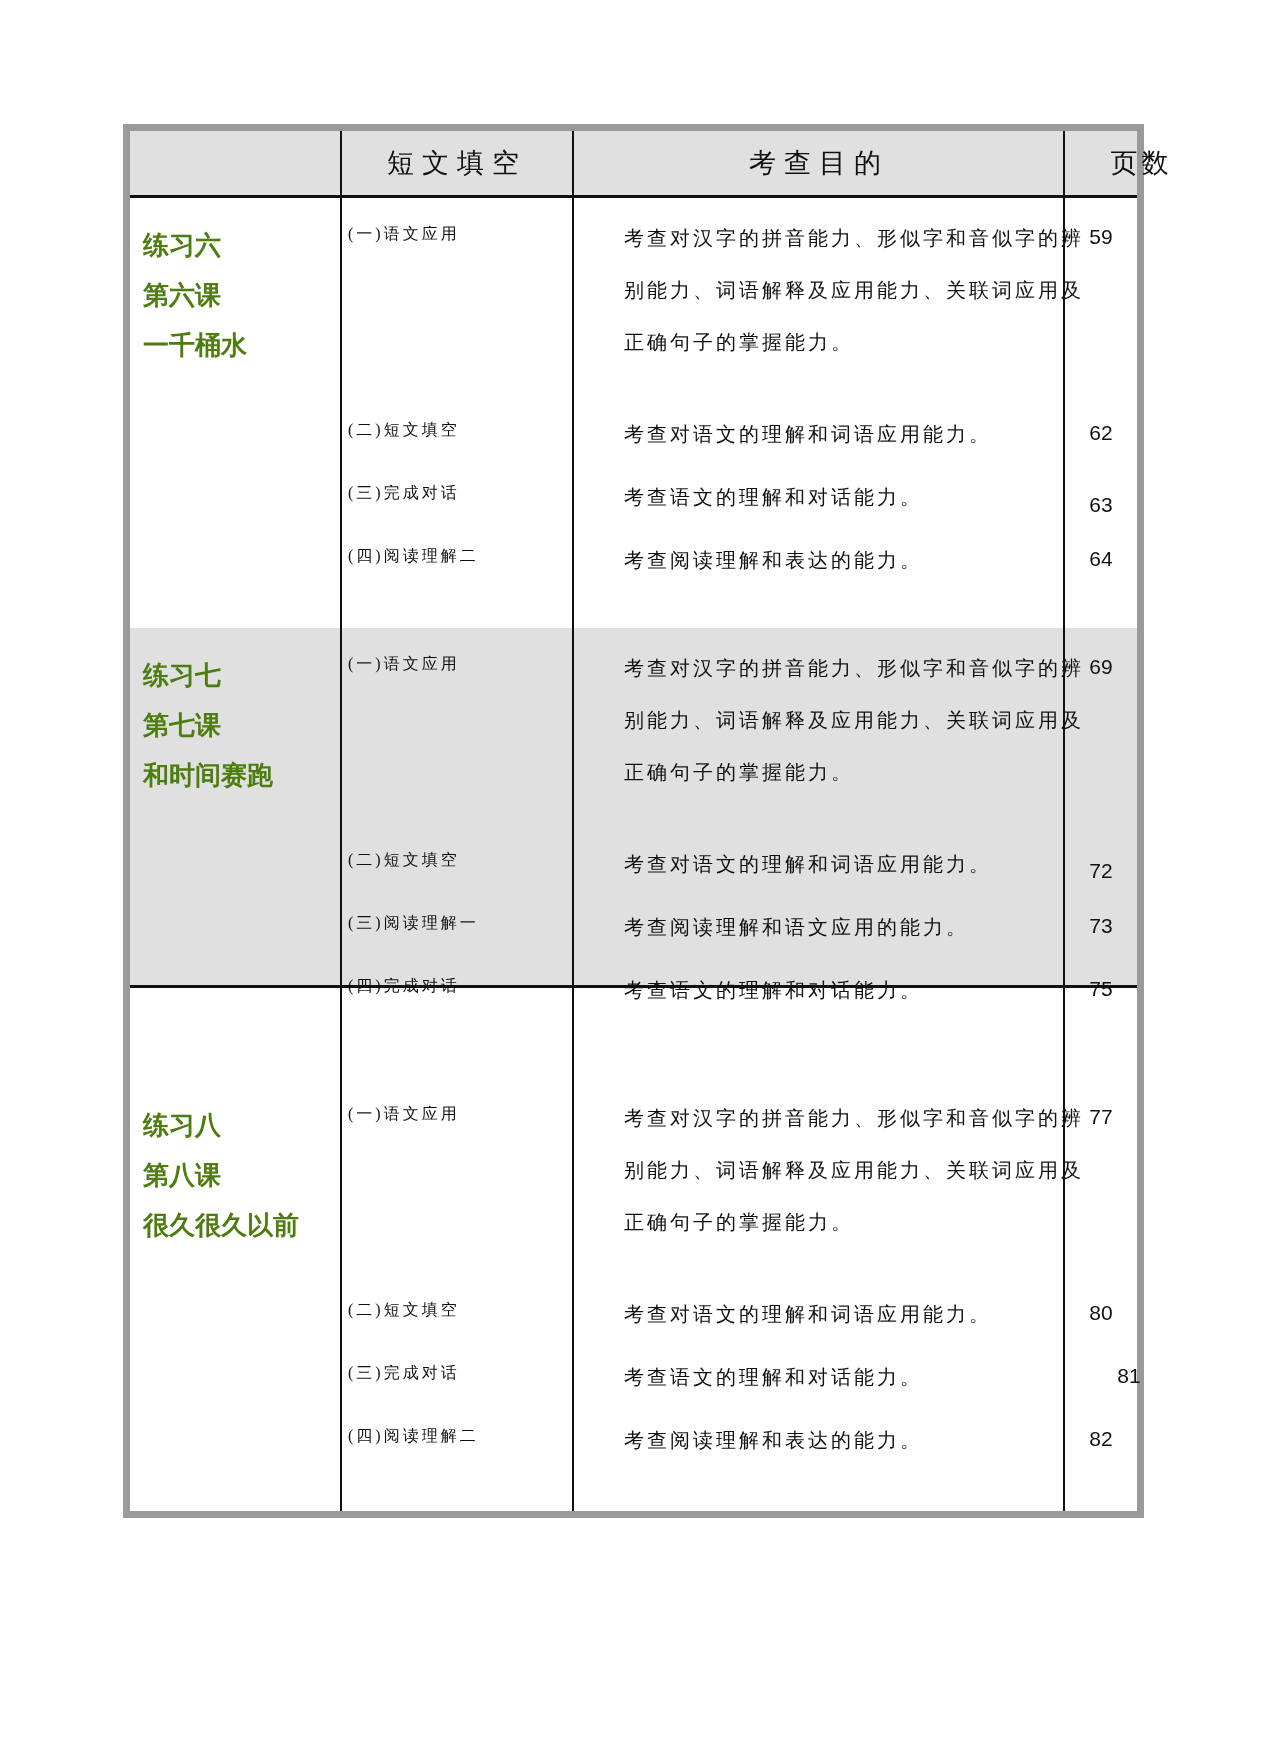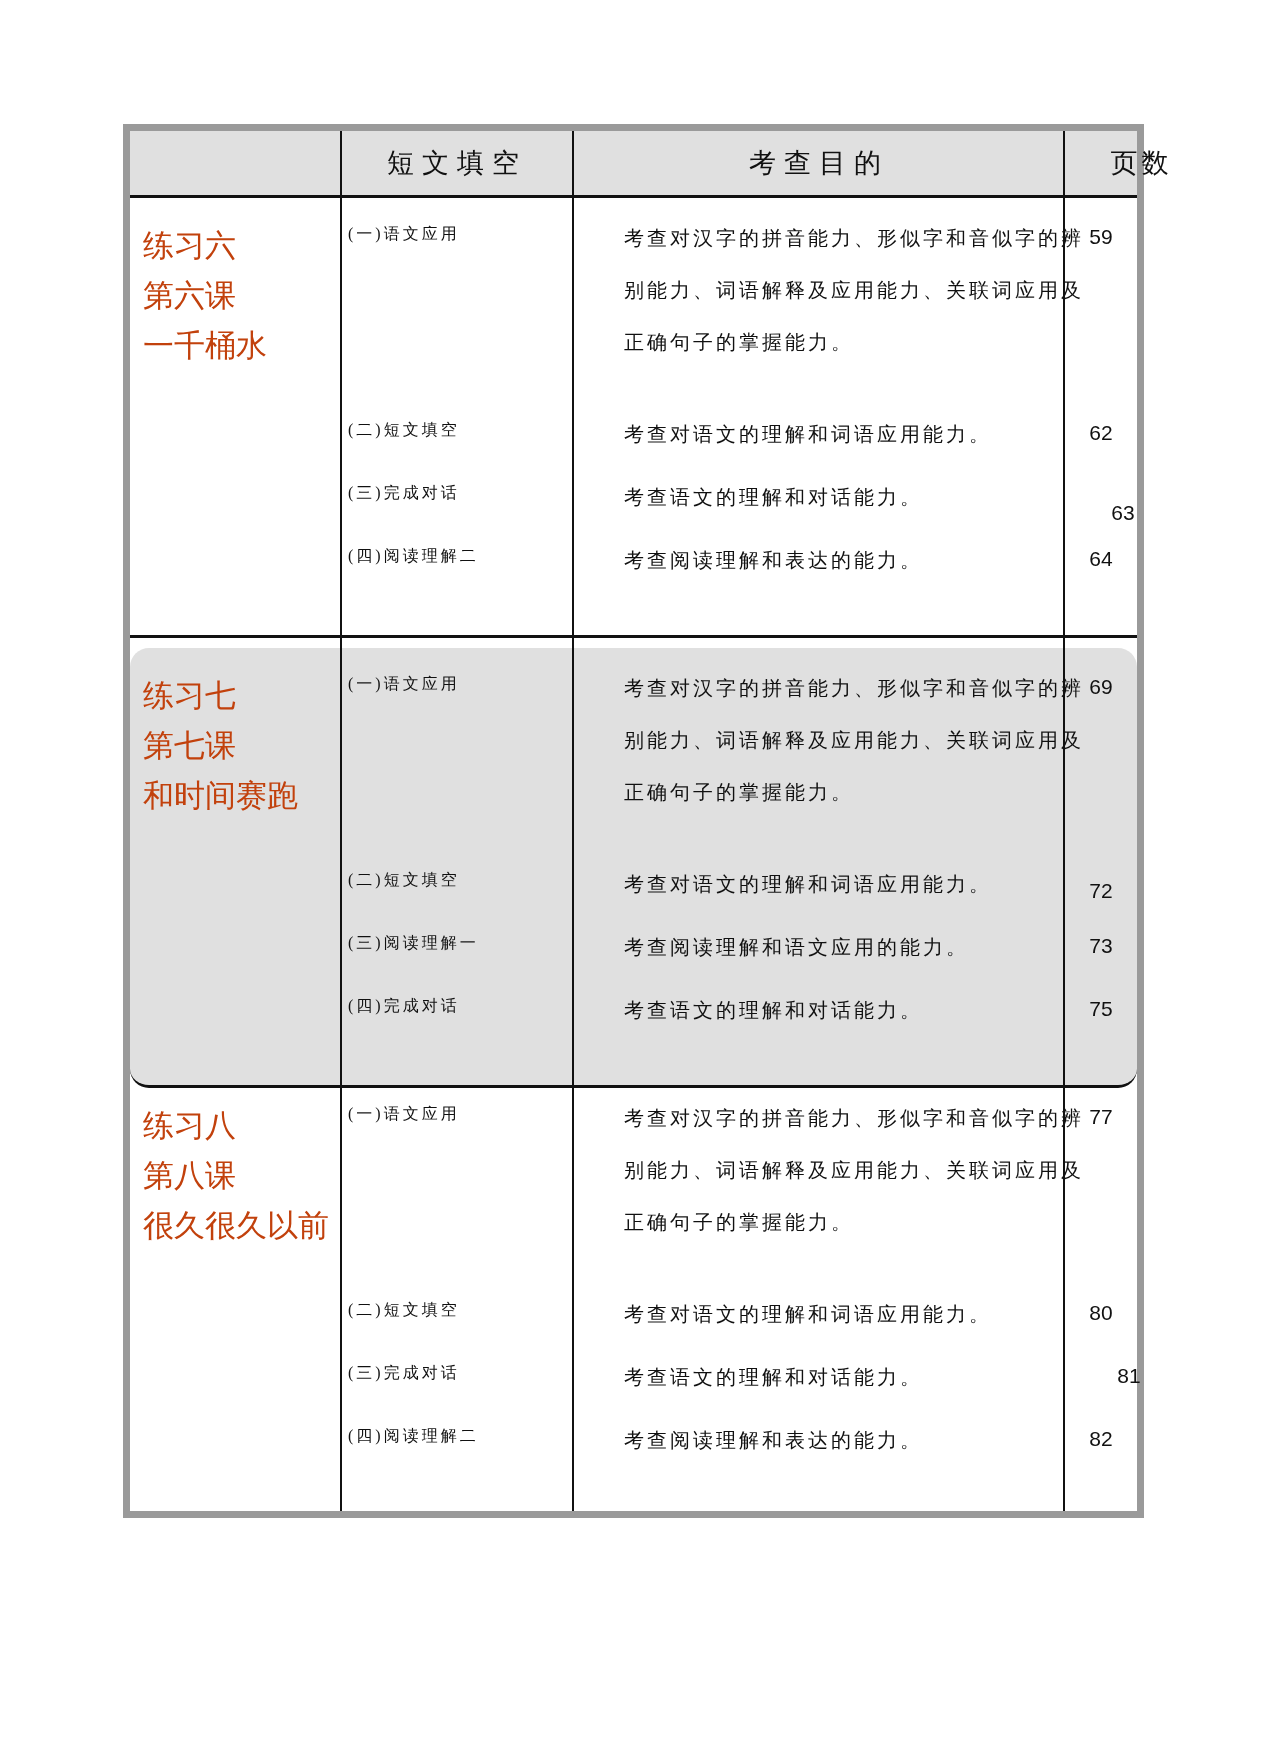--- a/index.html
+++ b/index.html
@@ -8,22 +8,22 @@
   .table { position:absolute; left:123px; top:124px; width:1021px; height:1394px;
            box-sizing:border-box; border:7px solid #9a9a9a; background:#fff; }
   .header { position:absolute; left:0; top:0; width:1007px; height:67px;
             background:#e0e0e0; border-bottom:3px solid #111; box-sizing:border-box; }
   .hcell { position:absolute; top:0; height:64px; line-height:64px; text-align:center;
            font-size:27px; letter-spacing:8px; color:#111; }
   .vline { position:absolute; top:0; width:2px; background:#111; height:100%; }
   .section { position:absolute; left:0; width:1007px; box-sizing:border-box; }
   .section.gray { background:#e0e0e0; }
   .section.bordered { border-bottom:3px solid #111; }
-  .lesson { position:absolute; left:13px; top:22px; font-size:31px; font-weight:normal;
-            line-height:50px; color:#c2410c; }
+  .lesson { position:absolute; left:13px; top:22px; font-size:26px; font-weight:bold;
+            line-height:50px; color:#4d7c0f; }
   .lesson div { white-space:nowrap; }
   .item { position:absolute; left:0; width:1007px; }
   .content { position:absolute; left:218px; font-family:Liberation Serif, serif;
              font-size:16px; letter-spacing:3px; white-space:nowrap; color:#111; }
   .purpose { position:absolute; left:465px; width:460px; font-family:"DejaVu Serif", serif;
              font-size:20px; letter-spacing:3px; line-height:52px; color:#111;margin-left:29px; }
   .page { position:absolute; left:935px; width:72px; text-align:center;
           font-family:"Liberation Sans", sans-serif; font-size:21px; color:#111; }
 </style>
 </head>
@@ -48,30 +48,30 @@
       <div class="page" style="top:3px;">59</div>
     </div>
     <div class="item" style="top:220px;">
       <div class="content" style="top:2px;">(二)短文填空</div>
       <div class="purpose" style="top:-10px;width:480px;">考查对语文的理解和词语应用能力。</div>
       <div class="page" style="top:3px;">62</div>
     </div>
     <div class="item" style="top:283px;">
       <div class="content" style="top:2px;">(三)完成对话</div>
       <div class="purpose" style="top:-10px;">考查语文的理解和对话能力。</div>
-      <div class="page" style="top:20px;padding-left:22px;">63</div>
+      <div class="page" style="top:12px;">63</div>
     </div>
     <div class="item" style="top:346px;">
       <div class="content" style="top:2px;">(四)阅读理解二</div>
       <div class="purpose" style="top:-10px;">考查阅读理解和表达的能力。</div>
       <div class="page" style="top:3px;">64</div>
     </div>
   </div>
 
-  <div class="section gray bordered" style="top:517px;height:440px;border-radius:19px;">
+  <div class="section gray bordered" style="top:497px;height:360px;">
     <div class="lesson">
       <div>练习七</div>
       <div>第七课</div>
       <div>和时间赛跑</div>
     </div>
     <div class="item" style="top:24px;">
       <div class="content" style="top:2px;">(一)语文应用</div>
       <div class="purpose" style="top:-10px;">考查对汉字的拼音能力、形似字和音似字的辨别能力、词语解释及应用能力、关联词应用及正确句子的掌握能力。</div>
       <div class="page" style="top:3px;">69</div>
     </div>

